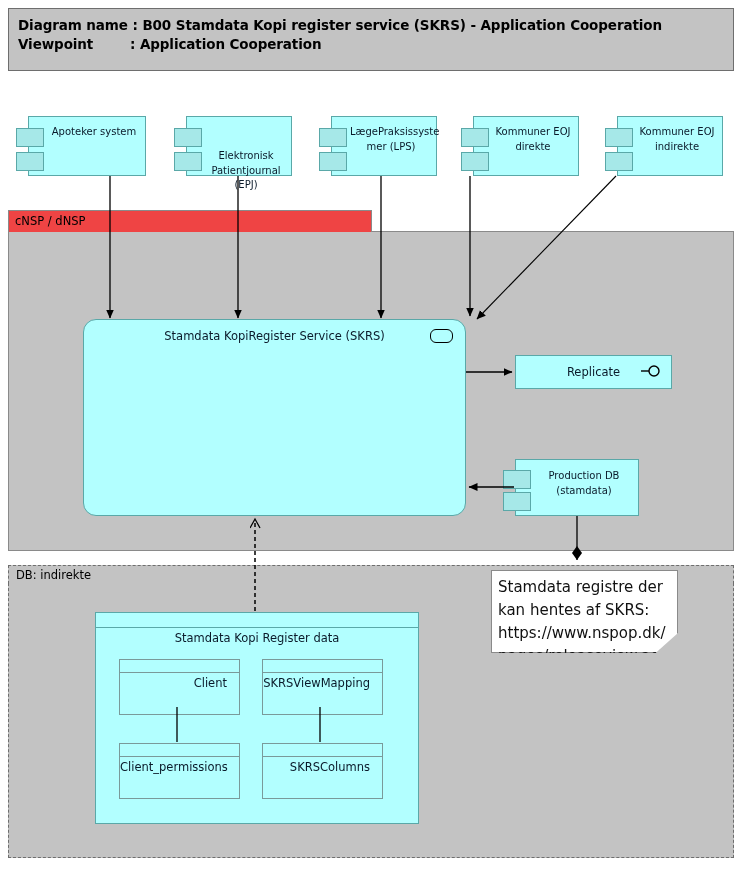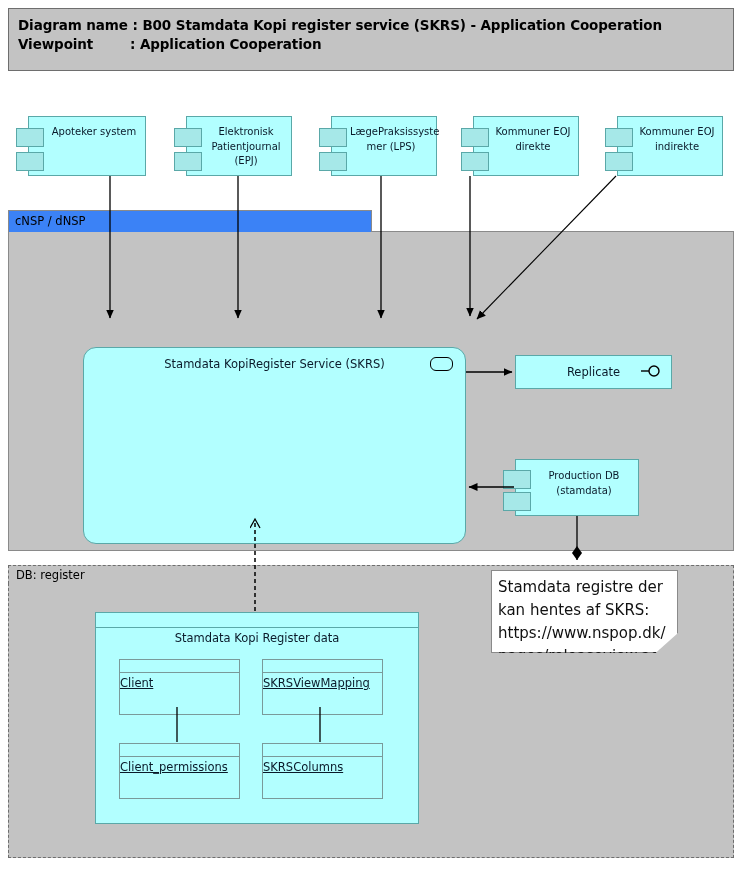--- a/index.html
+++ b/index.html
@@ -14,41 +14,41 @@
        background:#c3c3c3;border:1px solid #6e6e6e;}
   .title-line{position:absolute;font-weight:bold;font-size:13.5px;color:#000;
        white-space:pre;letter-spacing:-0.1px;}
   #title-line-1{left:9px;top:8px;text-align:center;}
   #title-line-2{left:9px;top:27px;}
 
   
   #group-cnsp-body{left:8px;top:231px;width:726px;height:320px;
        background:#c3c3c3;border:1px solid #8a8a8a;}
   #group-cnsp-tab{left:8px;top:210px;width:364px;height:22px;
-       background:#3b82f6;border:1px solid #8a8a8a;border-bottom:none;}
+       background:#ef4444;border:1px solid #8a8a8a;border-bottom:none;}
   #group-cnsp-label{left:6px;top:3px;font-size:11.5px;color:#000;position:absolute;}
 
   #group-db-body{left:8px;top:583px;width:726px;height:275px;
        background:#c3c3c3;border:1px dashed #6e6e6e;}
   #group-db-tab{left:8px;top:565px;width:726px;height:19px;
        background:#c3c3c3;border:1px dashed #6e6e6e;border-bottom:none;}
   #group-db-label{left:7px;top:2px;font-size:11.5px;color:#000;position:absolute;}
 
   
   .component{background:#b2ffff;border:1px solid #5aa8a8;}
   .comp-tab{position:absolute;width:26px;height:17px;background:#a6e8e8;
        border:1px solid #5aa8a8;left:-13px;}
   .comp-tab.t1{top:11px;}
   .comp-tab.t2{top:35px;}
   .comp-label{position:absolute;left:20px;right:6px;top:8px;
        text-align:center;font-size:10px;color:#0a1a2a;line-height:14.5px;}
 
   
   #skrs-service{left:83px;top:319px;width:383px;height:197px;
-       background:#b2ffff;border:1px solid #5aa8a8;border-radius:13px;margin-top:28px;}
+       background:#b2ffff;border:1px solid #5aa8a8;border-radius:13px;}
   #skrs-label{position:absolute;left:0;right:0;top:9px;text-align:center;
        font-size:11.5px;color:#0a1a2a;}
   .svc-icon{position:absolute;right:12px;top:9px;width:21px;height:12px;
        border:1.6px solid #000;border-radius:6px;background:transparent;}
 
   
   #replicate{left:515px;top:355px;width:157px;height:34px;
        background:#b2ffff;border:1px solid #5aa8a8;}
   #replicate-label{position:absolute;left:0;right:0;top:9px;text-align:center;
        font-size:11.5px;color:#0a1a2a;}
@@ -57,22 +57,22 @@
   
   #data-package{left:95px;top:612px;width:324px;height:212px;
        background:#b2ffff;border:1px solid #5aa8a8;}
   #data-package-divider{position:absolute;left:0;right:0;top:14px;height:1px;
        background:#5aa8a8;}
   #data-package-label{position:absolute;left:0;right:0;top:18px;text-align:center;
        font-size:11.5px;color:#0a1a2a;}
 
   .data-object{position:absolute;background:#b2ffff;border:1px solid #7a9a9a;}
   .do-divider{position:absolute;left:0;right:0;top:12px;height:1px;background:#7a9a9a;}
-  .do-label{position:absolute;left:0;right:4px;top:16px;text-align:left;
-       font-size:11.5px;color:#0a1a2a;text-decoration:underline;}
+  .do-label{position:absolute;left:0;right:12px;top:16px;text-align:right;
+       font-size:11.5px;color:#0a1a2a;}
 
   
   #note{left:491px;top:570px;width:187px;height:83px;background:#ffffff;
        border:1px solid #8a8a8a;
        clip-path:polygon(0 0,100% 0,100% 76%,88% 100%,0 100%);}
   #note-text{position:absolute;left:6px;top:5px;right:5px;
        font-size:15px;color:#111;line-height:23px;word-break:break-word;}
 
   
   #connectors{position:absolute;left:0;top:0;width:741px;height:870px;
@@ -86,33 +86,33 @@
   <div class="title-line" id="title-line-2">Viewpoint        : Application Cooperation</div>
 </div>
 
 <div class="abs" id="group-cnsp-body"></div>
 <div class="abs" id="group-cnsp-tab">
   <span id="group-cnsp-label">cNSP / dNSP</span>
 </div>
 
 <div class="abs" id="group-db-body"></div>
 <div class="abs" id="group-db-tab">
-  <span id="group-db-label">DB: register</span>
+  <span id="group-db-label">DB: indirekte</span>
 </div>
 
 <div class="abs component" style="left:28px;top:116px;width:118px;height:60px;">
   <div class="comp-tab t1"></div>
   <div class="comp-tab t2"></div>
   <div class="comp-label">Apoteker system</div>
 </div>
 
 <div class="abs component" style="left:186px;top:116px;width:106px;height:60px;">
   <div class="comp-tab t1"></div>
   <div class="comp-tab t2"></div>
-  <div class="comp-label" style="left:18px;right:4px;">Elektronisk Patientjournal (EPJ)</div>
+  <div class="comp-label" style="left:18px;right:4px;margin-top:24px;">Elektronisk Patientjournal (EPJ)</div>
 </div>
 
 <div class="abs component" style="left:331px;top:116px;width:106px;height:60px;">
   <div class="comp-tab t1"></div>
   <div class="comp-tab t2"></div>
   <div class="comp-label" style="left:18px;right:4px;">LægePraksissyste mer (LPS)</div>
 </div>
 
 <div class="abs component" style="left:473px;top:116px;width:106px;height:60px;">
   <div class="comp-tab t1"></div>

